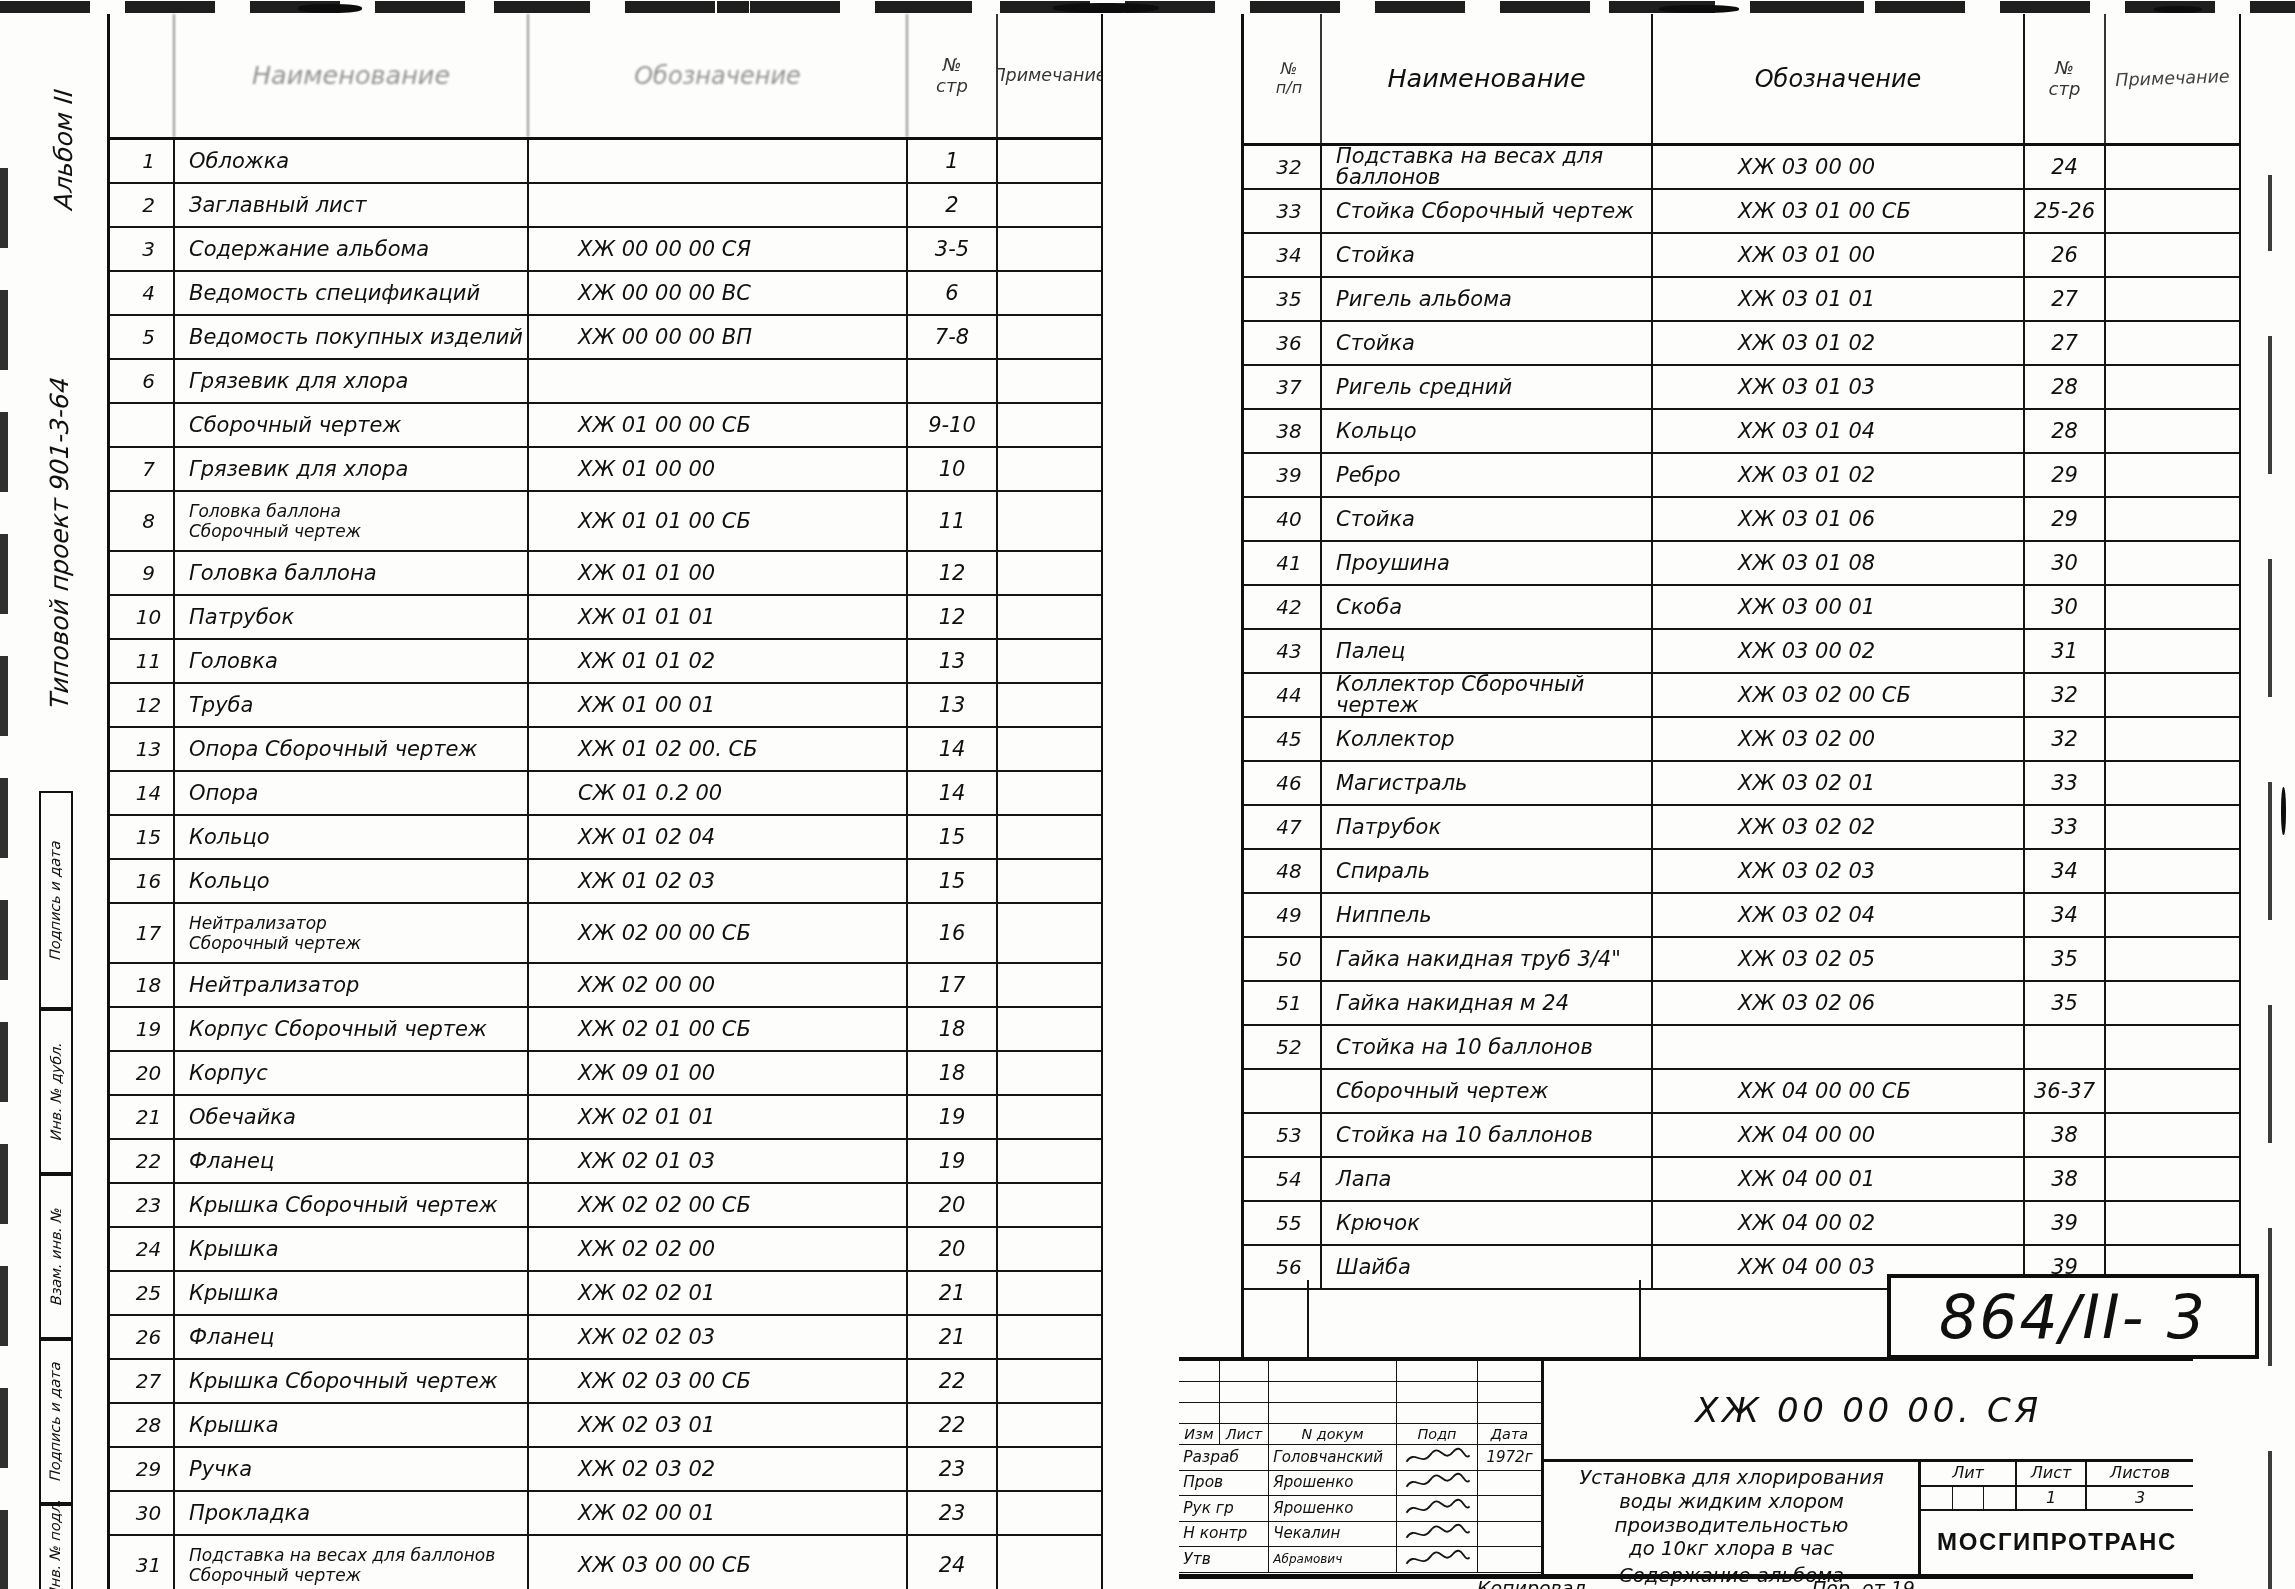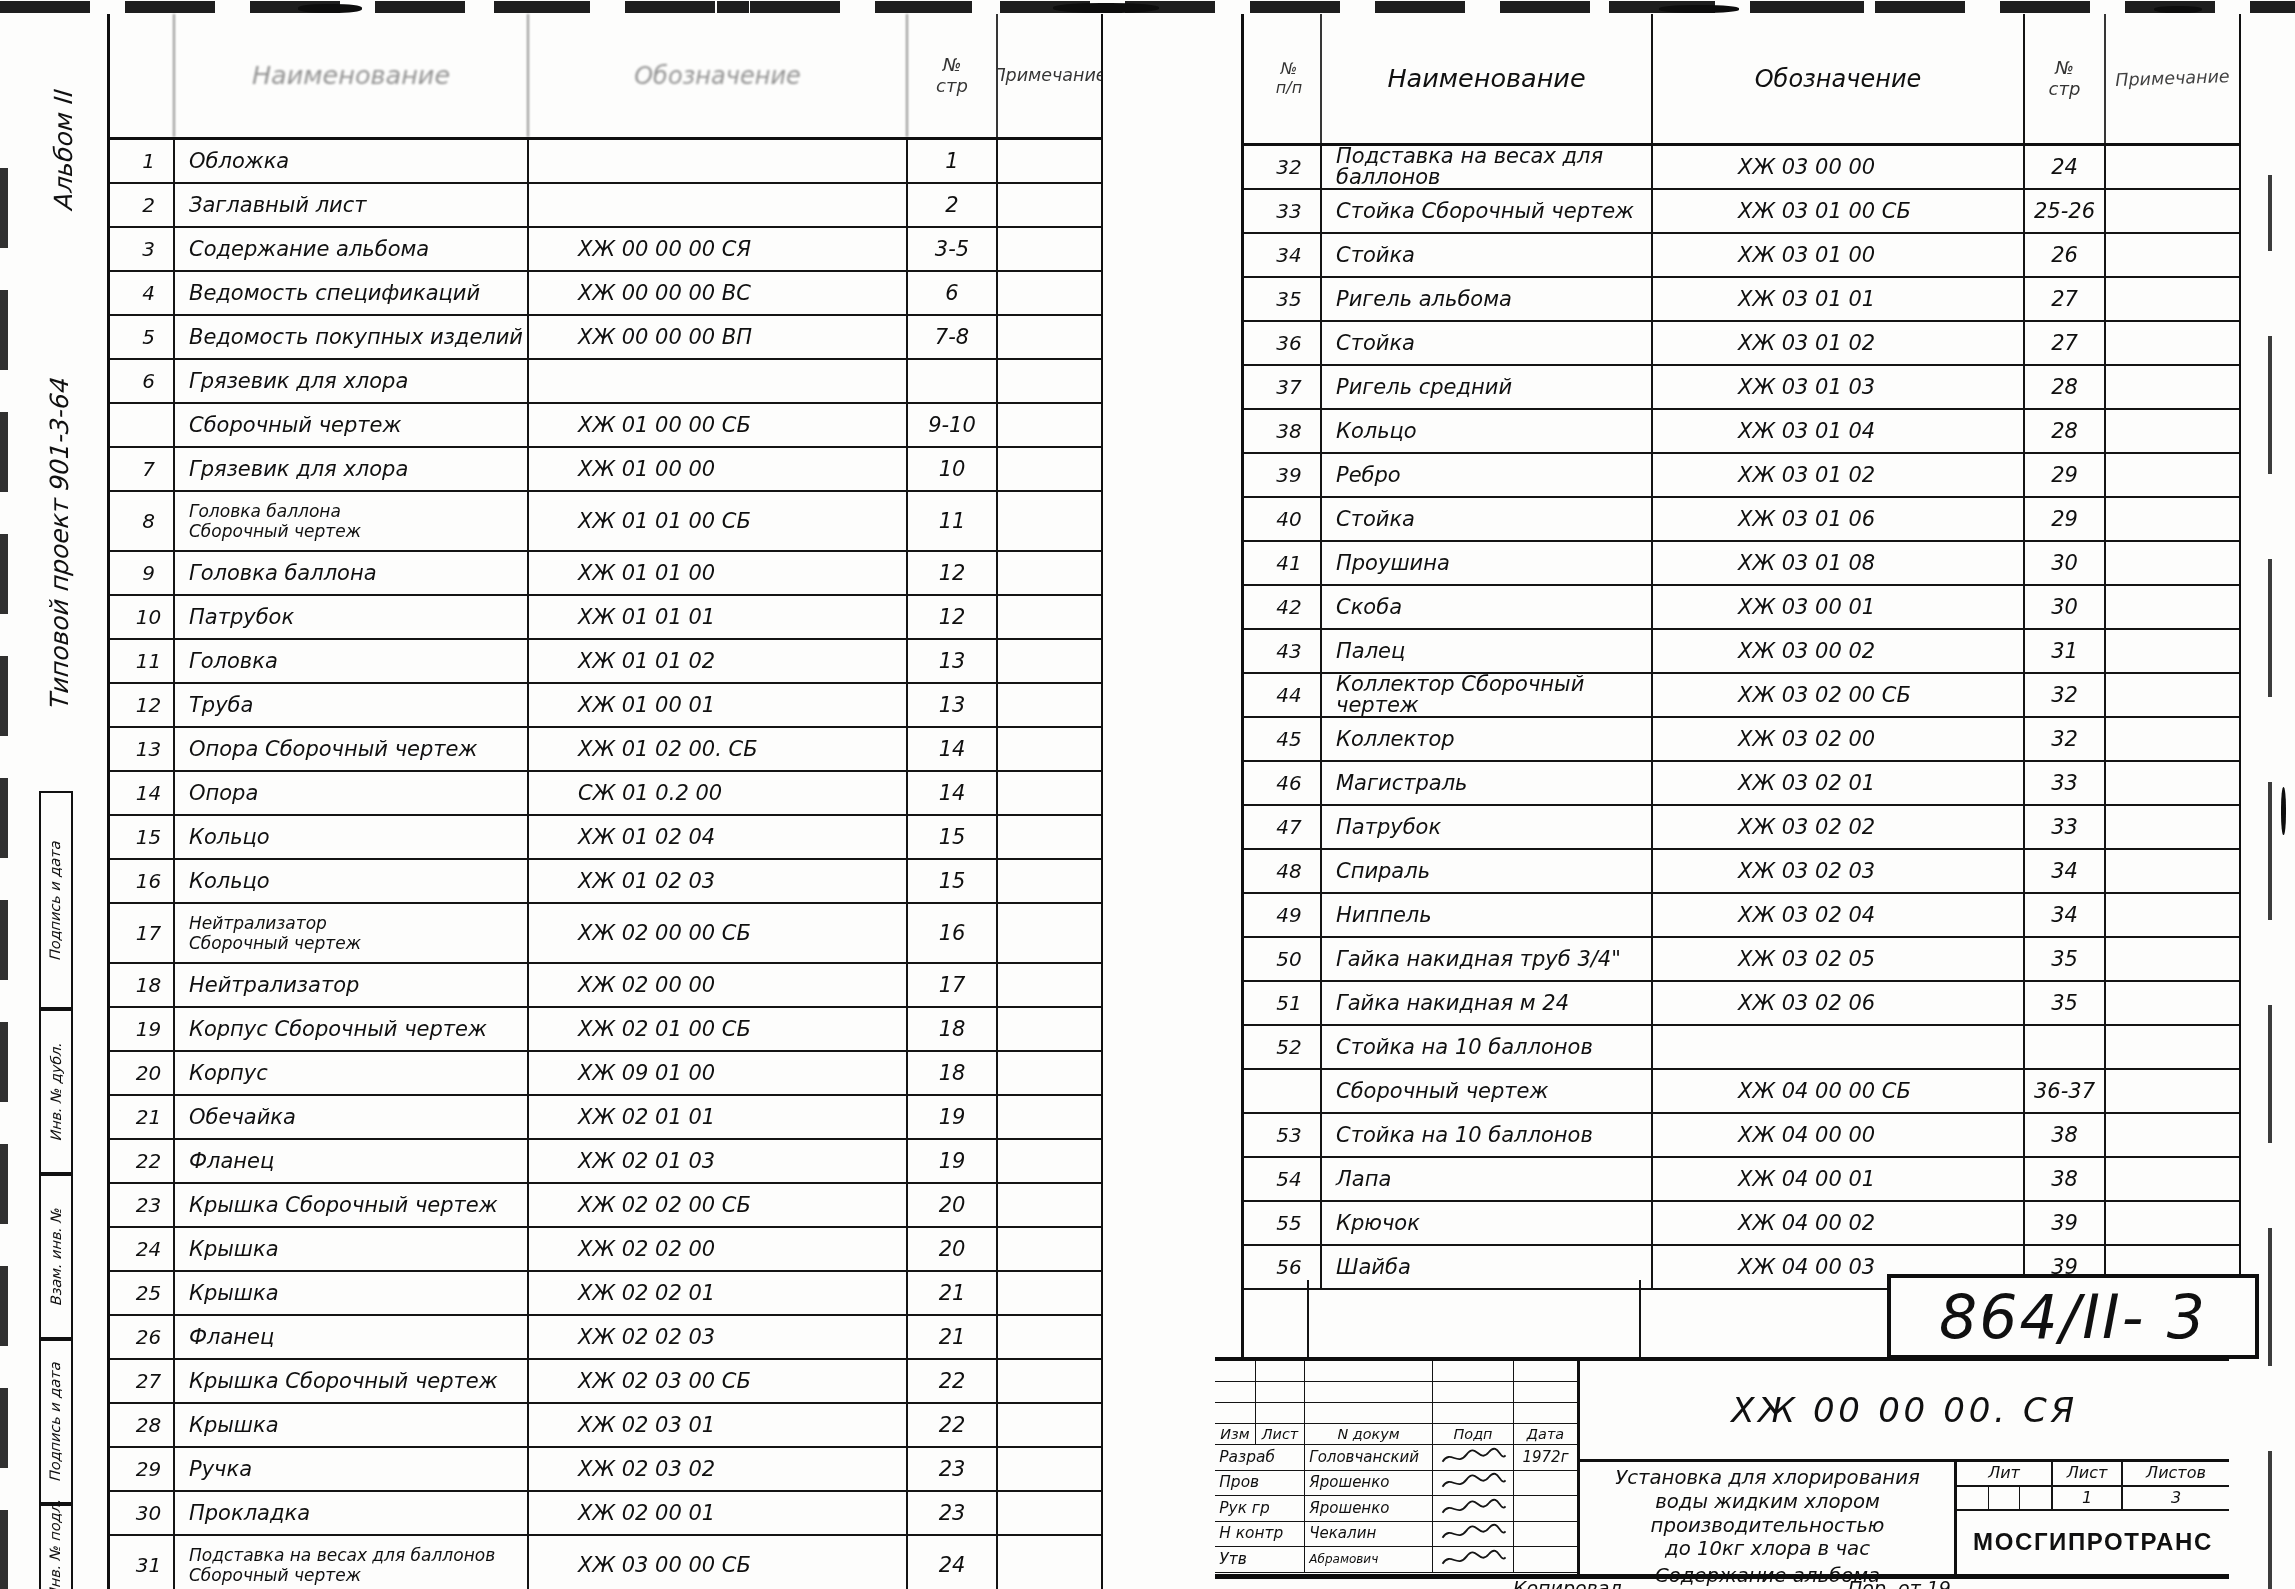--- a/index.html
+++ b/index.html
@@ -60,21 +60,21 @@
   .tilt{ transform:rotate(-2deg); opacity:.8; }
   
   .below-rt{ position:absolute; left:1241px; top:1280px; width:646px; height:78px;
     border-left:3.7px solid #101010; }
   .below-rt .v{ position:absolute; top:0; bottom:0; width:2.1px; background:#141414; }
   
   .docbox{ position:absolute; left:1887px; top:1274px; width:372px; height:85px;
     border:4.8px solid #0e0e0e; background:#fdfdfc; display:flex; align-items:center; justify-content:center;
     font-size:60px; font-style:italic; letter-spacing:2.1px; }
   
-  .stamp{ position:absolute; left:1215px; top:1357px; width:1014px; height:232px;
+  .stamp{ position:absolute; left:1179px; top:1357px; width:1014px; height:232px;
     border-top:4.8px solid #0e0e0e; }
   .ct{ position:absolute; left:0; top:0; width:362px; height:213px; border-right:0; }
   .ctr{ display:flex; border-bottom:1.6px solid #141414; }
   .ctr.e{ height:21px; }
   .ctr.h{ height:21px; }
   .ctr.r{ height:25.5px; }
   .ctr .cc{ border-right:1.6px solid #141414; display:flex; align-items:center; justify-content:center;
     font-size:14.4px; font-style:italic; overflow:hidden; }
   .ctr .cc:last-child{ border-right:none; flex:1; }
   .w1{width:41px}.w2{width:49px}.w3{width:128px}.w4{width:81px}

